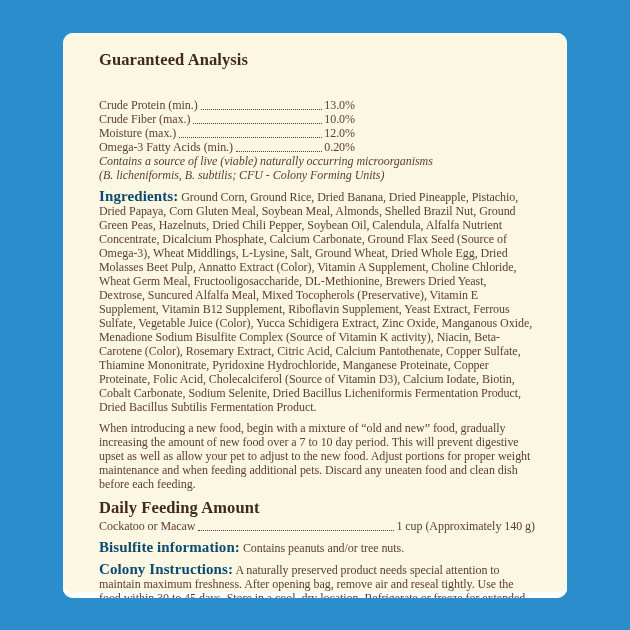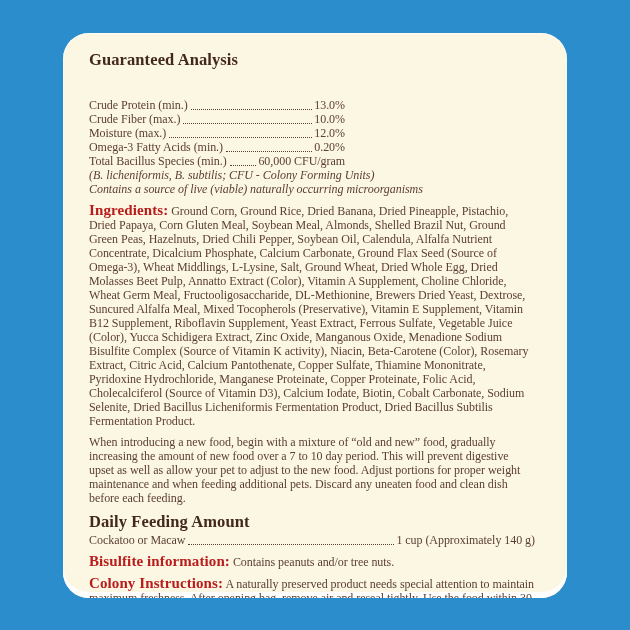--- a/index.html
+++ b/index.html
@@ -9,45 +9,45 @@
     background: #2C8DCC;
     font-family: "Liberation Serif", serif;
     overflow: hidden;
     position: relative;
   }
   .label-card {
     position: absolute;
     left: 63px; top: 33px;
     width: 504px; height: 565px;
     background: #FBF7E2;
-    border-radius: 26px;
+    border-radius: 10px;
     box-shadow:
       inset 0 -6px 0 #FEFEFE,
       inset 0 1px 0 rgba(255,255,255,0.65),
       inset 1px 0 0 rgba(255,255,255,0.45),
       inset -1px 0 0 rgba(255,255,255,0.35);
-    padding: 17px 32px 14px 26px;
+    padding: 17px 32px 14px 36px;
     color: #5C3E30;
     font-size: 12px;
     line-height: 14px;
     letter-spacing: -0.05px;
     overflow: hidden;
   }
   h2.section-title {
     margin: 0 0 2px 0;
     font-size: 16.5px;
     line-height: 19px;
     font-weight: bold;
     color: #43291B;
     letter-spacing: 0.1px;
   }
   .runin-title {
     font-weight: bold;
     font-size: 15px;
-    color: #b91c1c;
+    color: #0c4a6e;
     letter-spacing: 0.1px;
   }
   .section { margin-bottom: 7px; }
   .dot-row {
     display: flex;
     align-items: baseline;
     white-space: nowrap;
   }
   .ga-rows { width: 256px; margin-top: 29px; }
   .leader {
@@ -82,28 +82,23 @@
       <div class="dot-row">
         <span>Moisture (max.)</span>
         <span class="leader"></span>
         <span>12.0%</span>
       </div>
       <div class="dot-row">
         <span>Omega-3 Fatty Acids (min.)</span>
         <span class="leader"></span>
         <span>0.20%</span>
       </div>
-      <div class="dot-row">
-        <span>Total Bacillus Species (min.)</span>
-        <span class="leader"></span>
-        <span>60,000 CFU/gram</span>
-      </div>
     </div>
+    <div class="italic-note">Contains a source of live (viable) naturally occurring microorganisms</div>
     <div class="italic-note">(B. licheniformis, B. subtilis; CFU - Colony Forming Units)</div>
-    <div class="italic-note">Contains a source of live (viable) naturally occurring microorganisms</div>
   </div>
 
   <div class="section">
     <p class="body-para">
       <span class="runin-title">Ingredients:</span>
       <span>Ground Corn, Ground Rice, Dried Banana, Dried Pineapple, Pistachio, Dried Papaya, Corn Gluten Meal, Soybean Meal, Almonds, Shelled Brazil Nut, Ground Green Peas, Hazelnuts, Dried Chili Pepper, Soybean Oil, Calendula, Alfalfa Nutrient Concentrate, Dicalcium Phosphate, Calcium Carbonate, Ground Flax Seed (Source of Omega-3), Wheat Middlings, L-Lysine, Salt, Ground Wheat, Dried Whole Egg, Dried Molasses Beet Pulp, Annatto Extract (Color), Vitamin A Supplement, Choline Chloride, Wheat Germ Meal, Fructooligosaccharide, DL-Methionine, Brewers Dried Yeast, Dextrose, Suncured Alfalfa Meal, Mixed Tocopherols (Preservative), Vitamin E Supplement, Vitamin B12 Supplement, Riboflavin Supplement, Yeast Extract, Ferrous Sulfate, Vegetable Juice (Color), Yucca Schidigera Extract, Zinc Oxide, Manganous Oxide, Menadione Sodium Bisulfite Complex (Source of Vitamin K activity), Niacin, Beta-Carotene (Color), Rosemary Extract, Citric Acid, Calcium Pantothenate, Copper Sulfate, Thiamine Mononitrate, Pyridoxine Hydrochloride, Manganese Proteinate, Copper Proteinate, Folic Acid, Cholecalciferol (Source of Vitamin D3), Calcium Iodate, Biotin, Cobalt Carbonate, Sodium Selenite, Dried Bacillus Licheniformis Fermentation Product, Dried Bacillus Subtilis Fermentation Product.</span>
     </p>
   </div>
 
   <div class="section">

